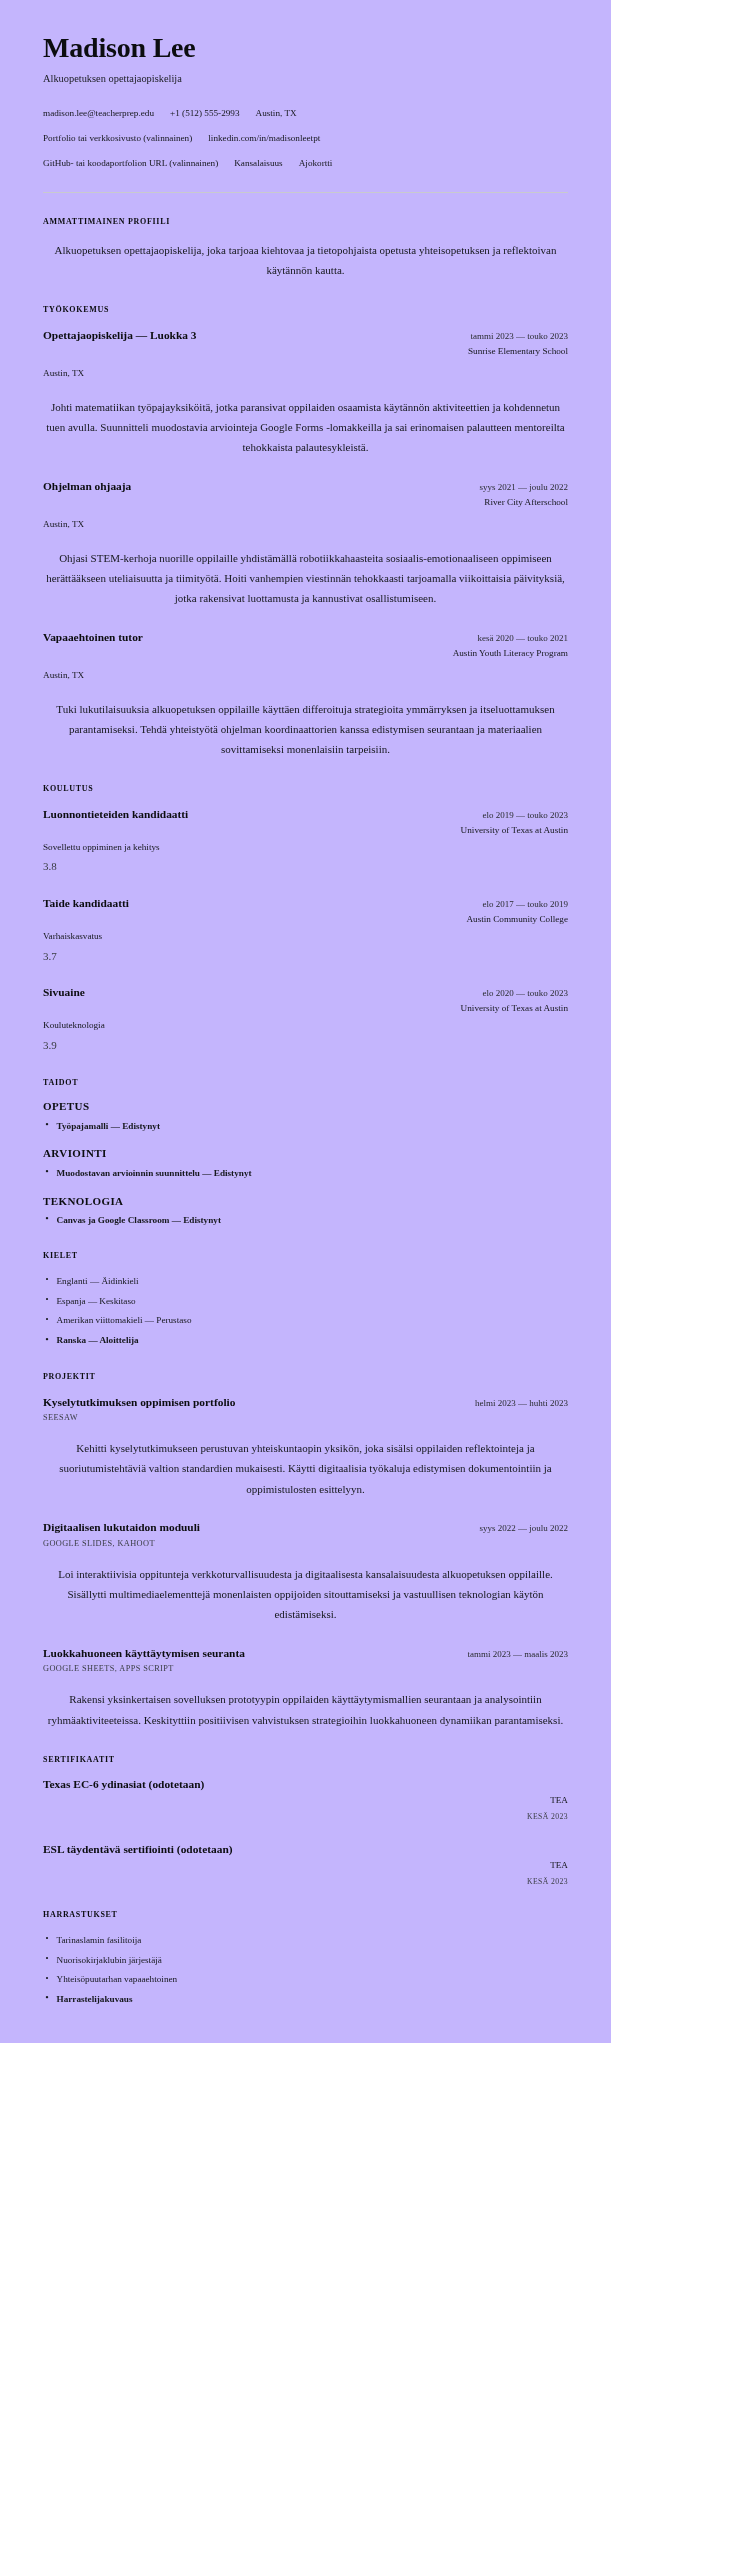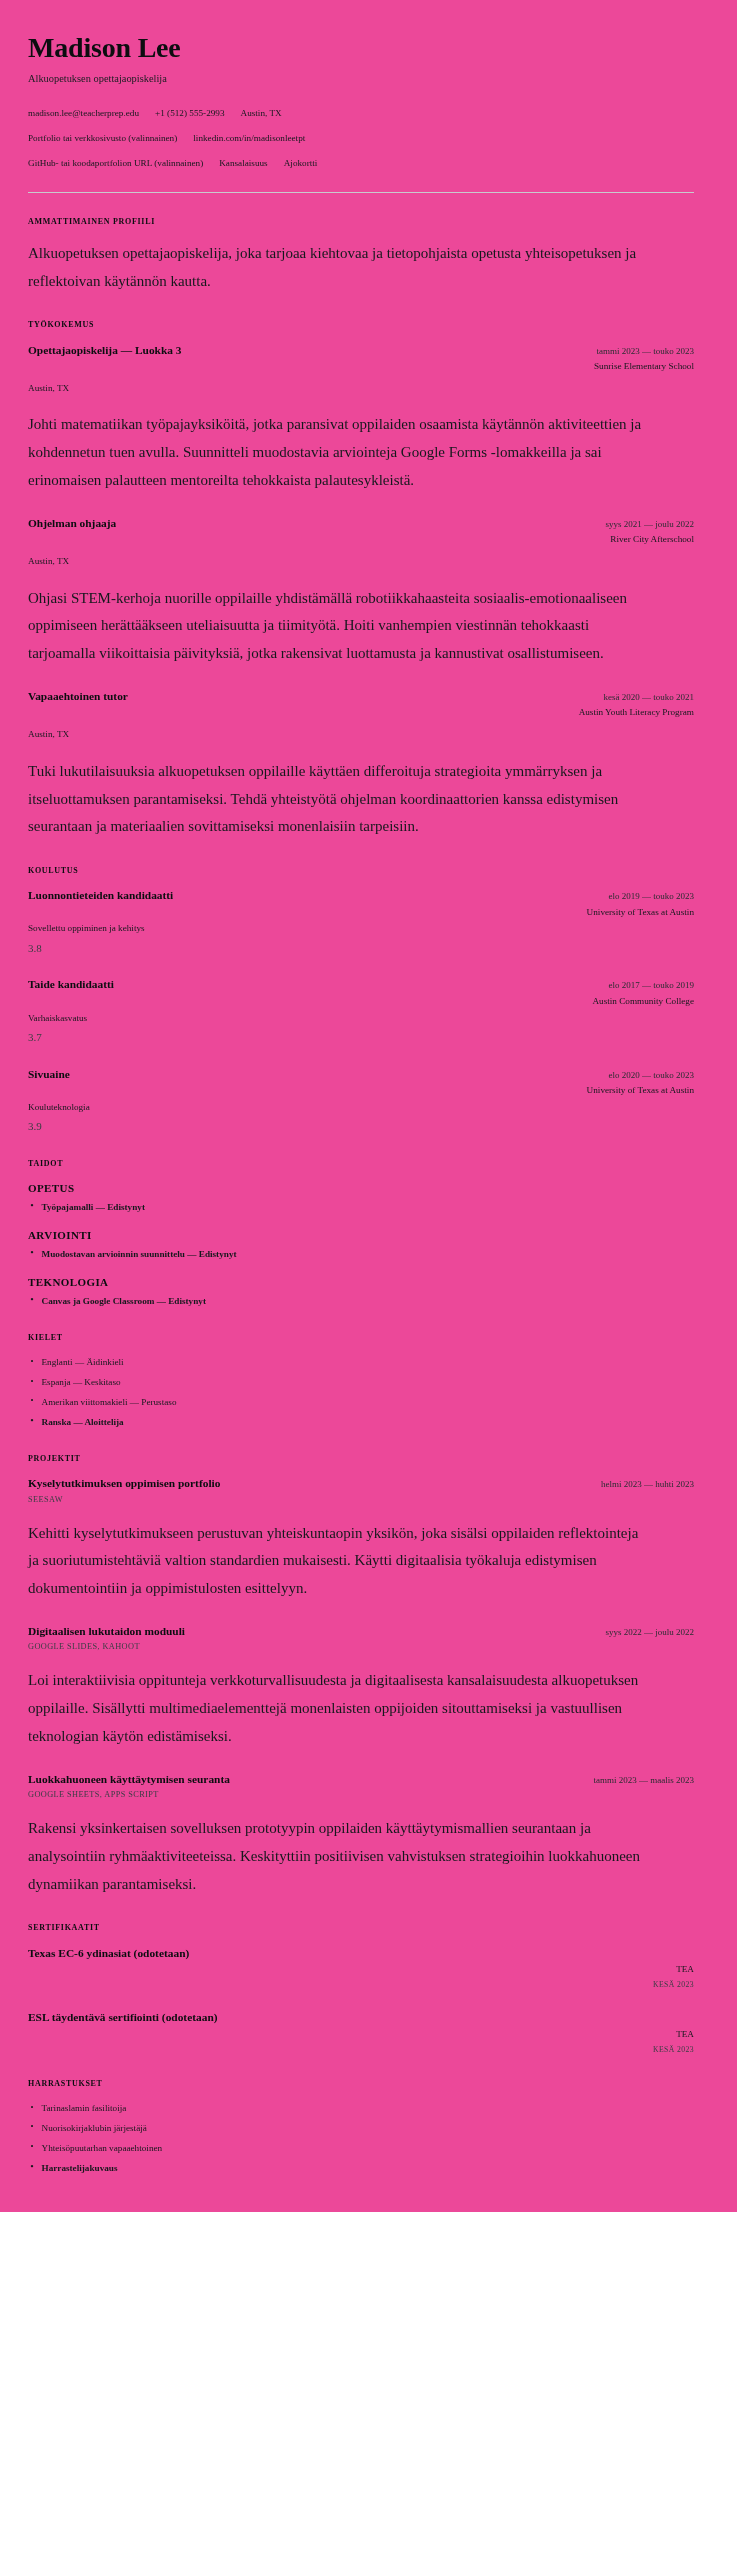--- a/index.html
+++ b/index.html
@@ -7,24 +7,24 @@
     padding: 0;
     background: #ffffff;
   }
   body {
     width: 737px;
     font-family: "Liberation Serif", "DejaVu Serif", serif;
     color: #16181d;
     -webkit-font-smoothing: antialiased;
   }
   .page {
-    width: 737px;
+    width: 611px;
     box-sizing: border-box;
-    padding: 33px 43px 37px 28px;
-    background: #ec4899;
+    padding: 33px 43px 37px 43px;
+    background: #c4b5fd;
   }
 
   
   .resume-name {
     font-size: 28px;
     font-weight: 700;
     letter-spacing: -0.2px;
     line-height: 1.1;
     margin: 0 0 8.6px 0;
     color: #0c0d10;
@@ -115,26 +115,26 @@
     margin: 3.1px 0 0 0;
     color: #16181d;
   }
   .entry-gpa {
     font-size: 11px;
     line-height: 1.5;
     margin: 3.7px 0 0 0;
     color: #3a3d44;
   }
   .entry-desc {
-    font-size: 15px;
+    font-size: 11px;
     line-height: 1.85;
     margin: 16px 0 0 0;
     color: #16181d;
     max-width: 621px;
-    text-align: left;
+    text-align: center;
   }
   .entry-date-small {
     font-size: 7.7px;
     letter-spacing: 0.4px;
     text-transform: uppercase;
     margin: 3.7px 0 0 0;
     color: #3a3d44;
     text-align: right;
   }
 

